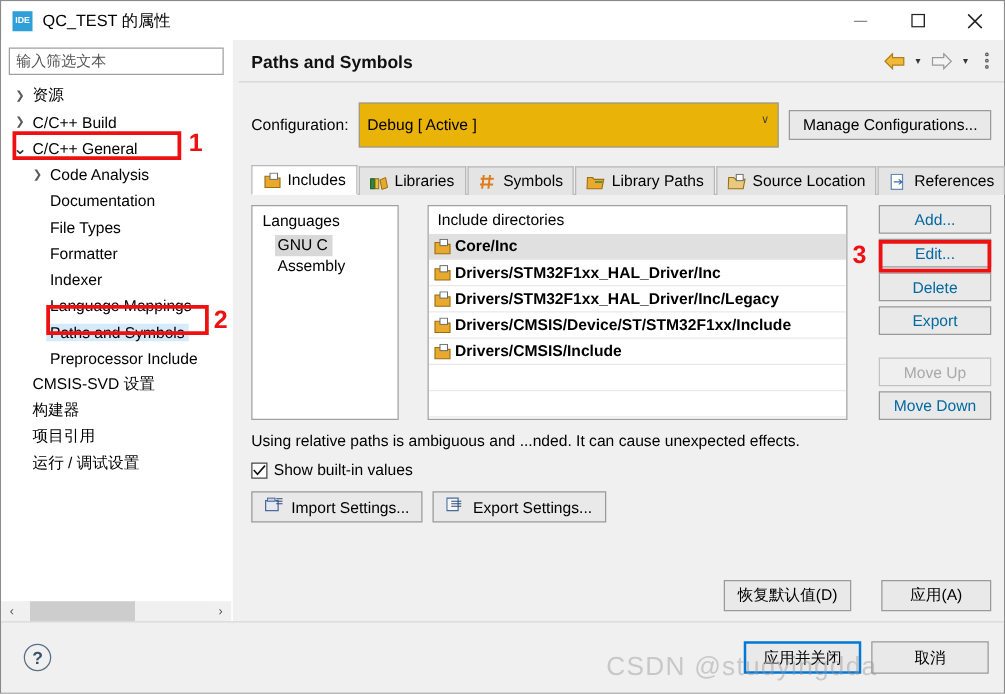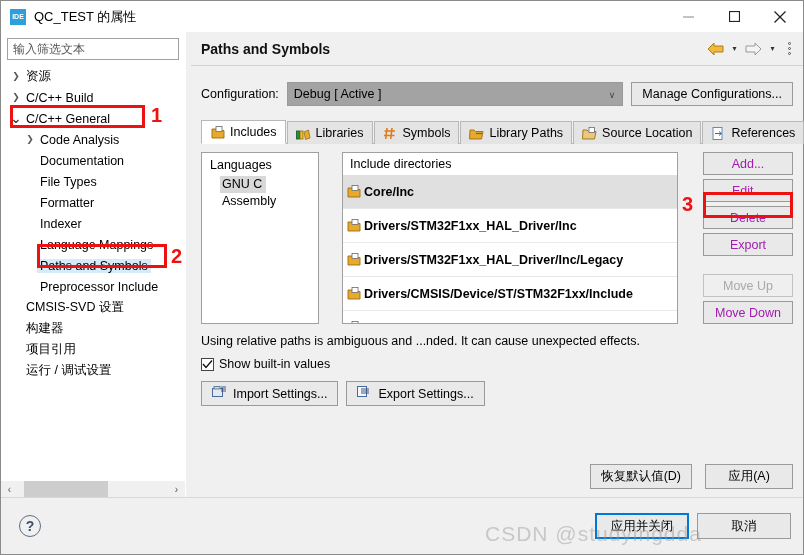--- a/index.html
+++ b/index.html
@@ -211,23 +211,23 @@
   
   #config-row {
     display: flex;
     align-items: center;
     margin-top: 16px;
     margin-bottom: 14px;
   }
   #config-label { font-size: 12.5px; color: #000; margin-right: 8px; }
   #config-select {
     flex: 1 1 auto;
-    height: 24px;
+    height: 36px;
     border: 1px solid #9a9a9a;
-    background: #a3a3a3;
+    background: #eab308;
     display: flex;
     align-items: center;
     padding: 0 6px;
     font-size: 12.5px;
     color: #000;
     position: relative;
   }
   #config-select .caret {
     position: absolute; right: 7px; top: 0; height: 24px;
     display: flex; align-items: center;
@@ -326,21 +326,21 @@
     min-width: 0;
     overflow: hidden;
   }
   .dirs-title {
     font-size: 12.5px;
     color: #000;
     padding: 4px 0 4px 7px;
     flex: 0 0 auto;
   }
   .dir-row {
-    height: 34px;
+    height: 21px;
     display: flex;
     align-items: center;
     font-size: 12.5px;
     font-weight: bold;
     color: #000;
     border-bottom: 1px solid #e9e9e9;
     padding-left: 4px;
     white-space: nowrap;
   }
   .dir-row.sel { background: #e0e0e0; }
@@ -354,21 +354,21 @@
     display: flex;
     flex-direction: column;
     gap: 4px;
     padding-left: 2px;
   }
   .sbtn {
     height: 24px;
     border: 1px solid #9a9a9a;
     background: #e9e9e9;
     font-size: 12.5px;
-    color: #a21caf;
+    color: #0369a1;
     display: flex;
     align-items: center;
     justify-content: center;
   }
   .sbtn.disabled { color: #a8a8a8; background: #efefef; border-color: #c2c2c2; }
   .sbtn-gap { height: 10px; flex: 0 0 10px; }
 
   
   #note-text {
     font-size: 12.5px;
@@ -403,21 +403,21 @@
     display: flex;
     align-items: center;
     gap: 6px;
     padding: 0 10px;
   }
 
   
   #restore-row {
     display: flex;
     justify-content: flex-end;
-    gap: 13px;
+    gap: 24px;
     padding: 0 10px 8px 10px;
     margin-top: auto;
   }
   .rbtn {
     height: 25px;
     min-width: 88px;
     border: 1px solid #9a9a9a;
     background: #e9e9e9;
     font-size: 12.5px;
     color: #000;

